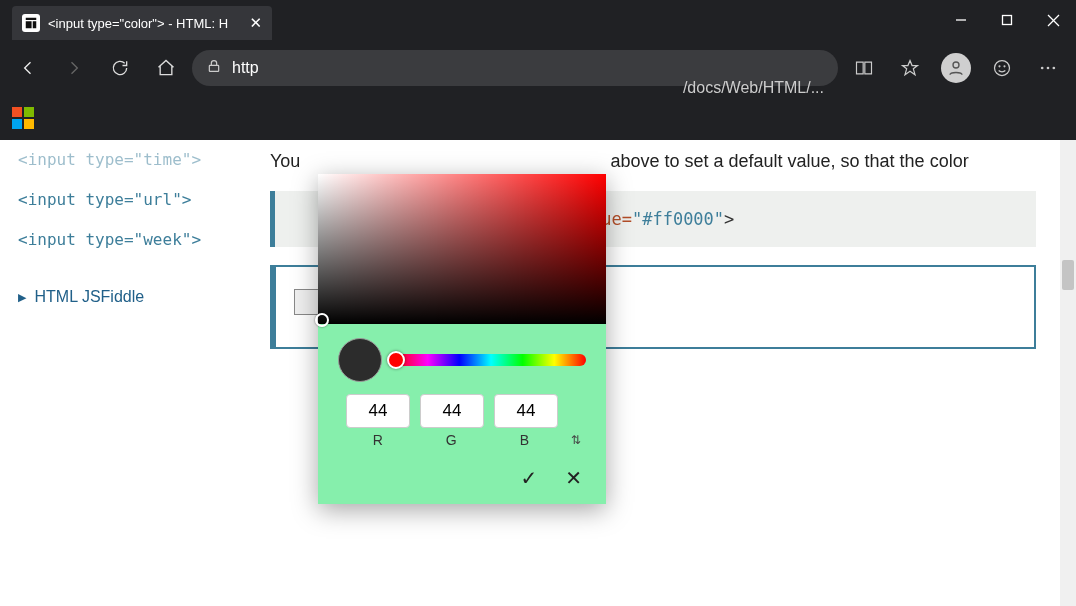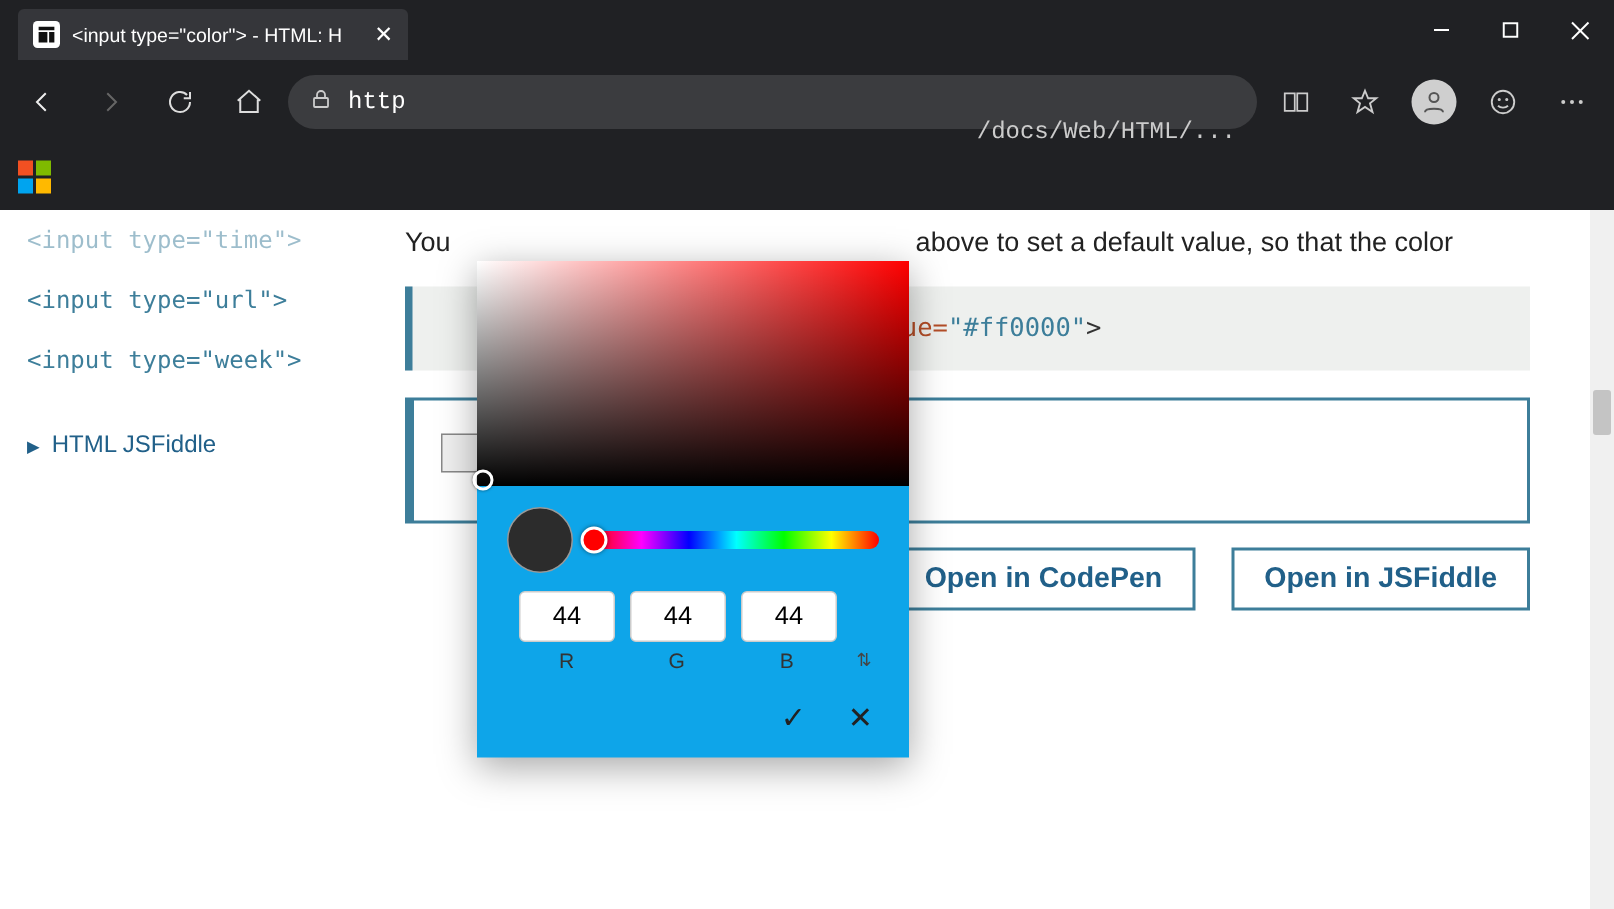--- a/index.html
+++ b/index.html
@@ -9,21 +9,21 @@
   
   .titlebar { background: #202124; height: 40px; display: flex; align-items: flex-end; }
   .tab { background: #35363a; height: 34px; margin-left: 12px; display: flex; align-items: center; padding: 0 10px; color: #fff; font-size: 13px; border-radius: 4px 4px 0 0; min-width: 260px; }
   .tab .favicon { width: 18px; height: 18px; background:#fff; border-radius:3px; display:flex; align-items:center; justify-content:center; margin-right:8px;}
   .tab .favicon svg { width:14px; height:14px; }
   .tab .close { margin-left:auto; padding-left:10px; font-size:15px; }
   .wincontrols { margin-left:auto; display:flex; height:40px; }
   .wincontrols .btn { width:46px; display:flex; align-items:center; justify-content:center; color:#fff; }
 
   
-  .toolbar { background:#202124; height:56px; display:flex; align-items:center; padding:0 8px; gap:6px;font-family:Liberation Mono, monospace; }
+  .toolbar { background:#202124; height:56px; display:flex; align-items:center; padding:0 8px; gap:6px; }
   .toolbar .ibtn { width:40px; height:40px; display:flex; align-items:center; justify-content:center; color:#bbb; border-radius:4px;}
   .toolbar .ibtn.disabled { color:#555; }
   .addr { flex:1; background:#3b3c3f; height:36px; border-radius:18px; display:flex; align-items:center; padding:0 14px; color:#eee; font-size:16px; gap:10px;}
   .addr .lock { color:#ccc; }
   .addr .urlpre { color:#fff; }
   .addr .urlrest { color:#ccc;margin-top:40px; }
   .avatar { width:30px; height:30px; border-radius:50%; background:#cfcfcf; display:flex; align-items:center; justify-content:center; color:#555;}
 
   
   .strip { background:#202124; height:44px; display:flex; align-items:center; padding-left:12px;}
@@ -33,37 +33,37 @@
   .mslogo div:nth-child(3){background:#00a4ef;}
   .mslogo div:nth-child(4){background:#ffb900;}
 
   
   .page { position:relative; display:flex; height:466px; }
   .sidebar { width:260px; padding:0 18px; font-size:16px; color:#216089;}
   .sidebar .code { font-family: Consolas, monospace; color:#3d7e9a; padding:4px 0; line-height:2.0;}
   .sidebar .section { margin-top:28px; display:flex; align-items:center; gap:8px;}
   .sidebar .section .tri { font-size:11px; color:#216089;}
 
-  .main { flex:1; padding:0 56px 0 10px; font-size:18px; color:#222; line-height:1.7; }
+  .main { flex:1; padding:0 40px 0 10px; font-size:18px; color:#222; line-height:1.7; }
   .main p { margin: 6px 0 14px 0; }
   .codeblock { background:#eef0ee; border-left:5px solid #3d7e9a; padding:14px 16px; font-family:Consolas,monospace; font-size:17px; color:#333; margin:12px 0 18px 0;}
   .codeblock .attr{color:#b34d27;}
   .codeblock .val{color:#3d7e9a;}
   .example { border:2px solid #3d7e9a; border-left:6px solid #3d7e9a; padding:22px 18px; margin-bottom:16px;}
   .swatch { display:inline-block; width:56px; height:26px; border:1px solid #888; padding:2px; background:#efefef;}
   .swatch-inner{ width:100%; height:100%; background:#000;}
   .obuttons { display:flex; gap:24px; justify-content:flex-end; margin-bottom:30px;}
   .obuttons .ob { border:2px solid #3d7e9a; color:#216089; padding:8px 20px; font-size:19px; font-weight:600; background:#fff;}
   .kbd { background:#eef0ee; padding:1px 6px; font-family:Consolas,monospace; border-radius:2px;}
 
   .vscroll { position:absolute; right:0; top:0; width:16px; height:100%; background:#f0f0f0;}
   .vscroll .thumb{ position:absolute; left:2px; width:12px; height:30px; top:120px; background:#c4c4c4; border-radius:2px;}
 
   
-  .picker { position:absolute; left:318px; top:34px; width:288px; background:#0ea5e9; box-shadow:0 6px 24px rgba(0,0,0,.35); z-index:50;}
+  .picker { position:absolute; left:318px; top:34px; width:288px; background:#86efac; box-shadow:0 6px 24px rgba(0,0,0,.35); z-index:50;}
   .satval { width:288px; height:150px; position:relative;
     background: linear-gradient(to top, #000, rgba(0,0,0,0)), linear-gradient(to right, #fff, rgba(255,255,255,0)), #ff0000;}
   .satval .cursor { position:absolute; left:-3px; bottom:-3px; width:14px; height:14px; border:2px solid #fff; border-radius:50%; box-shadow:0 0 2px rgba(0,0,0,.6);}
   .prow { display:flex; align-items:center; padding:14px 20px 6px 20px; gap:14px;}
   .preview { width:44px; height:44px; border-radius:50%; background:#2c2c2c; border:1px solid #999;}
   .hue { flex:1; height:12px; border-radius:6px; background:linear-gradient(to right,#ff0000,#ff00ff,#0000ff,#00ffff,#00ff00,#ffff00,#ff0000); position:relative;}
   .hue .hcur{ position:absolute; left:0; top:-3px; width:18px; height:18px; border-radius:50%; background:#ff0000; border:2px solid #fff; box-shadow:0 0 3px rgba(0,0,0,.5); transform:translateX(-50%);}
   .rgbrow { display:flex; gap:10px; padding:6px 20px 4px 28px; align-items:center;}
   .rgbrow input { width:64px; height:34px; border:1px solid #ccc; border-radius:4px; text-align:center; font-size:17px;}
   .lblrow { display:flex; gap:10px; padding:0 20px 0 28px;}
@@ -198,24 +198,20 @@
     </p>
 
     <div class="codeblock">
       <span style="display:inline-block;width:300px;"></span><span class="attr">lue=</span><span class="val">"#ff0000"</span><span>&gt;</span>
     </div>
 
     <div class="example">
       <span class="swatch"><span class="swatch-inner"></span></span>
     </div>
 
-    <div class="obuttons">
-      <button class="ob">Open in CodePen</button>
-      <button class="ob">Open in JSFiddle</button>
-    </div>
 
   </div>
 
   <div class="vscroll">
     <div class="thumb"></div>
   </div>
 
   <div class="picker">
     <div class="satval">
       <div class="cursor"></div>

